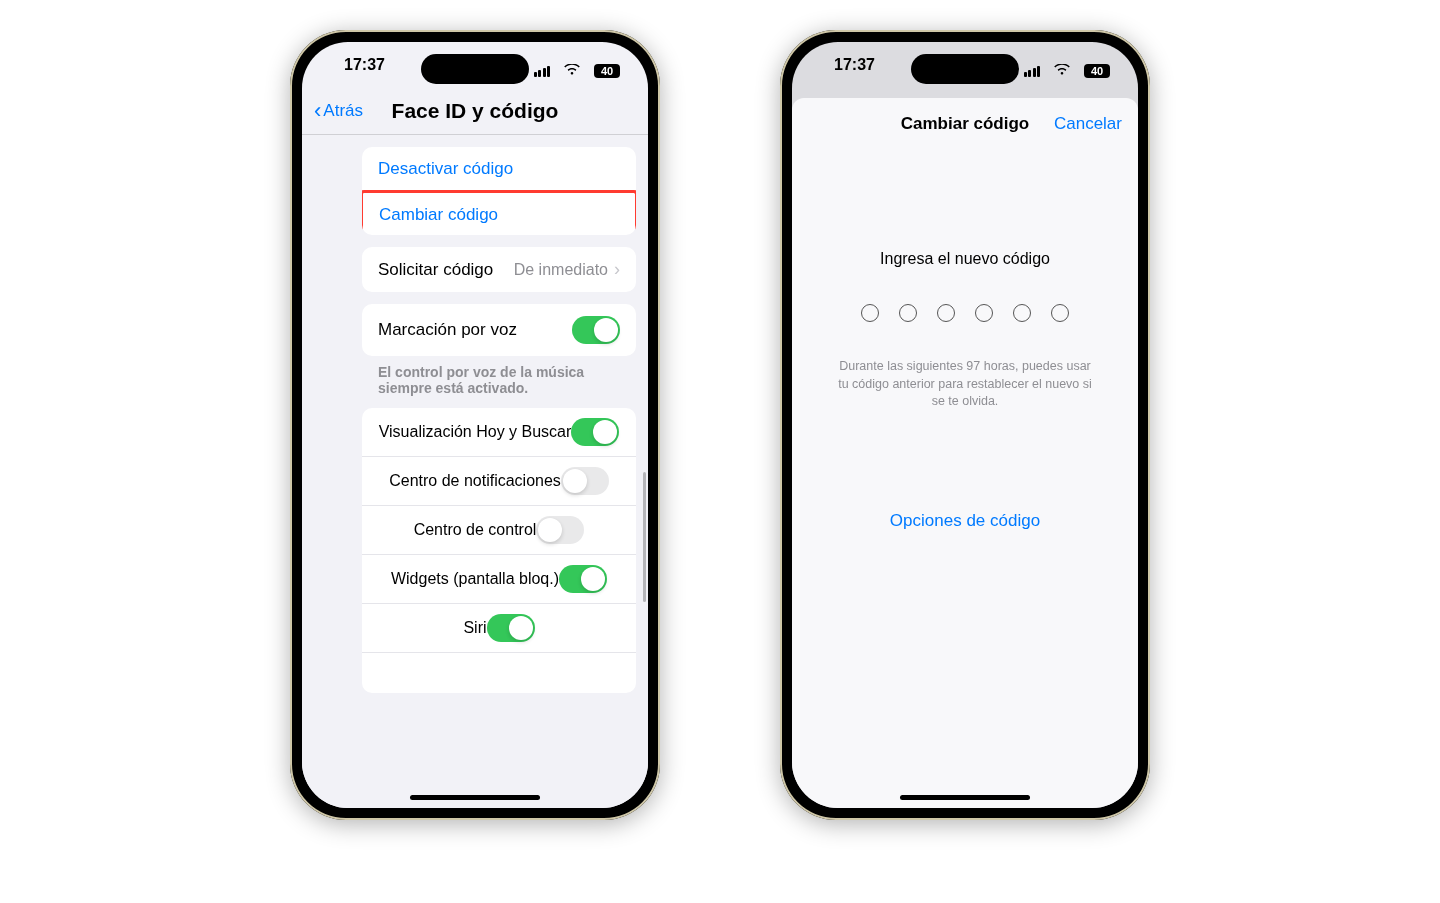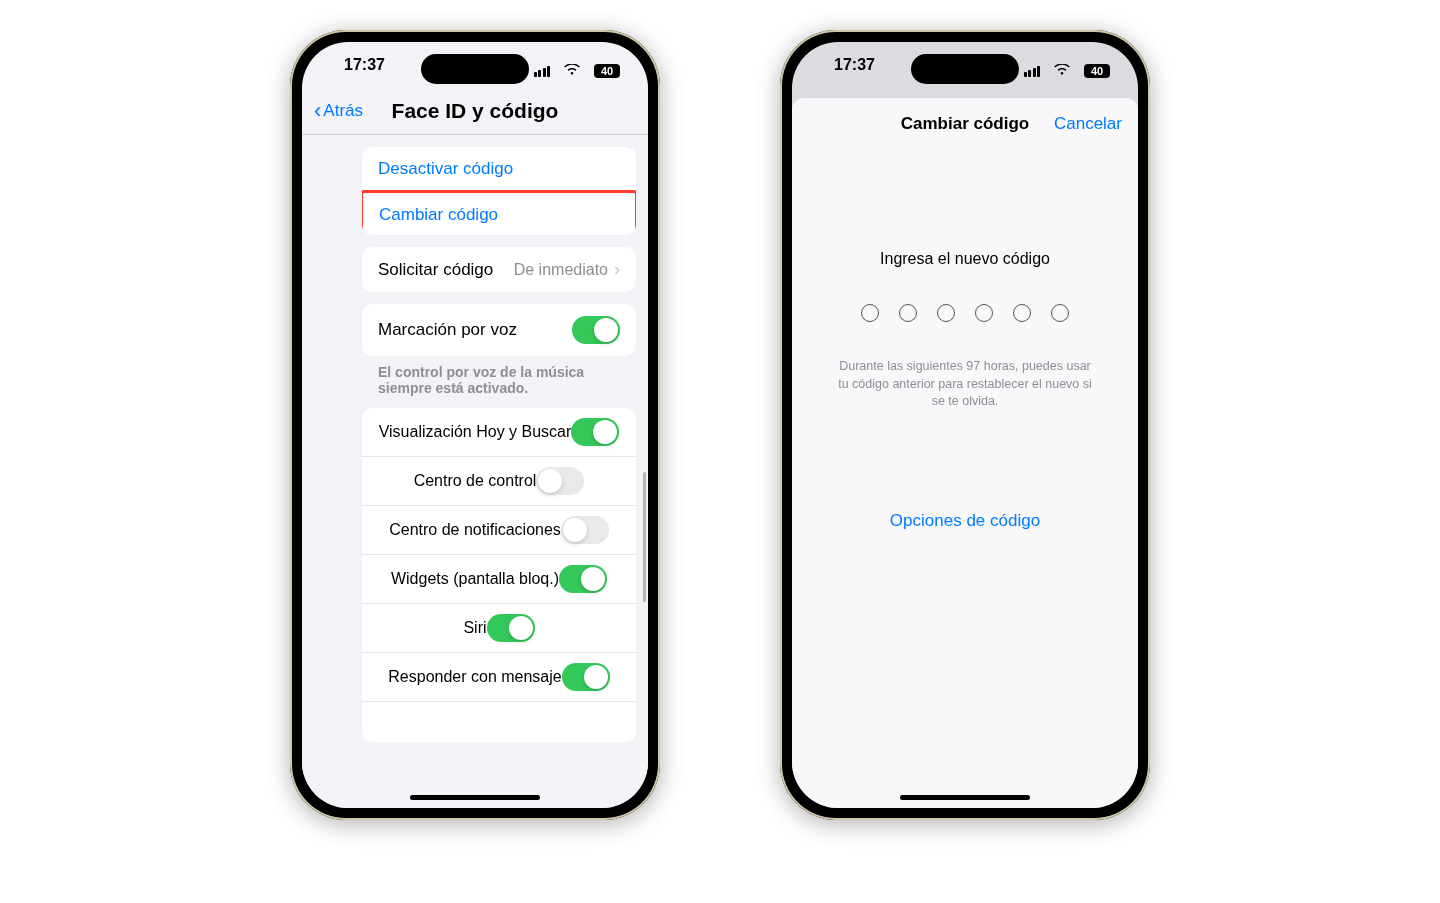--- a/index.html
+++ b/index.html
@@ -327,45 +327,39 @@
 
       <div class="settings-group tight" id="toggle-group">
 
       <div class="row">
             <span class="row-label">Visualización Hoy y Buscar</span>
             <span class="toggle on">
               <span class="toggle-knob"></span>
             </span>
           </div>
           <div class="row">
-            <span class="row-label">Centro de control</span>
+            <span class="row-label">Centro de notificaciones</span>
             <span class="toggle off">
               <span class="toggle-knob"></span>
             </span>
           </div>
           <div class="row">
-            <span class="row-label">Centro de notificaciones</span>
+            <span class="row-label">Centro de control</span>
             <span class="toggle off">
               <span class="toggle-knob"></span>
             </span>
           </div>
           <div class="row">
             <span class="row-label">Widgets (pantalla bloq.)</span>
             <span class="toggle on">
               <span class="toggle-knob"></span>
             </span>
           </div>
           <div class="row">
             <span class="row-label">Siri</span>
-            <span class="toggle on">
-              <span class="toggle-knob"></span>
-            </span>
-          </div>
-          <div class="row">
-            <span class="row-label">Responder con mensaje</span>
             <span class="toggle on">
               <span class="toggle-knob"></span>
             </span>
           </div>
           <div class="row"></div>
         </div>
 
       <div class="scrollbar-hint"></div>
     </div>
 

